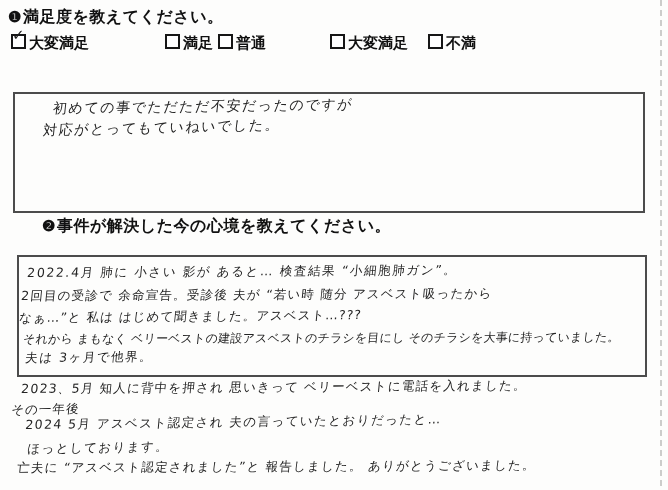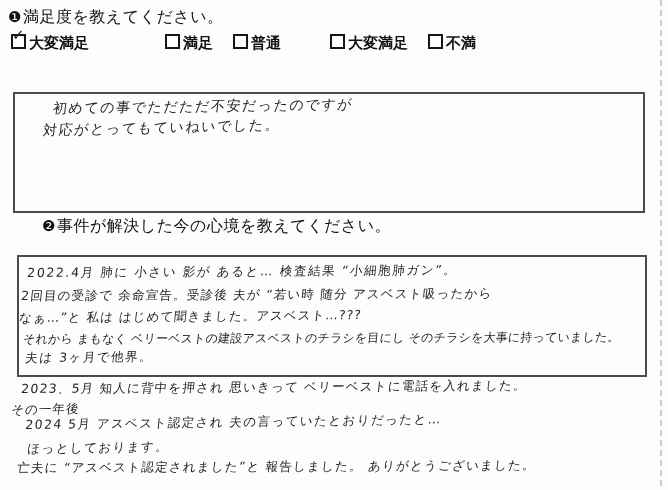--- a/index.html
+++ b/index.html
@@ -3,21 +3,21 @@
 <meta charset="utf-8">
 <style>
   html,body{margin:0;padding:0;}
   body{
     width:668px;height:490px;overflow:hidden;
     background:#fdfdfc;color:#111;
     font-family:"Liberation Serif","DejaVu Serif",serif;
   }
   .page{position:relative;width:668px;height:490px;background:#fdfdfc;}
 
-  .heading{position:absolute;font-weight:normal;font-size:16px;letter-spacing:.5px;white-space:nowrap;}
+  .heading{position:absolute;font-weight:bold;font-size:16px;letter-spacing:.5px;white-space:nowrap;}
   #q1-heading{left:8px;top:7px;}
   #q2-heading{left:8px;top:216px;margin-left:34px;}
   .num{font-size:15px;margin-right:1px;}
 
   .opt{position:absolute;top:34px;font-weight:bold;font-size:15px;white-space:nowrap;}
   .cb{display:inline-block;width:11px;height:11px;border:2px solid #161616;background:#fff;
       margin-right:3px;position:relative;vertical-align:-1px;}
   .cb .tick{position:absolute;left:-1px;top:-8px;font-size:15px;line-height:15px;font-weight:normal;
       font-family:"DejaVu Sans",sans-serif;color:#1c1c1c;}
 
@@ -46,21 +46,21 @@
   <div class="heading" id="q1-heading">
     <span class="num">❶</span><span>満足度を教えてください。</span>
   </div>
 
   <div class="opt" style="left:11px;">
     <span class="cb"><span class="tick">✓</span></span><span>大変満足</span>
   </div>
   <div class="opt" style="left:137px;padding-left:28px;">
     <span class="cb"></span><span>満足</span>
   </div>
-  <div class="opt" style="left:233px;">
+  <div class="opt" style="left:218px;">
     <span class="cb"></span><span>普通</span>
   </div>
   <div class="opt" style="left:330px;">
     <span class="cb"></span><span>大変満足</span>
   </div>
   <div class="opt" style="left:428px;">
     <span class="cb"></span><span>不満</span>
   </div>
 
 

